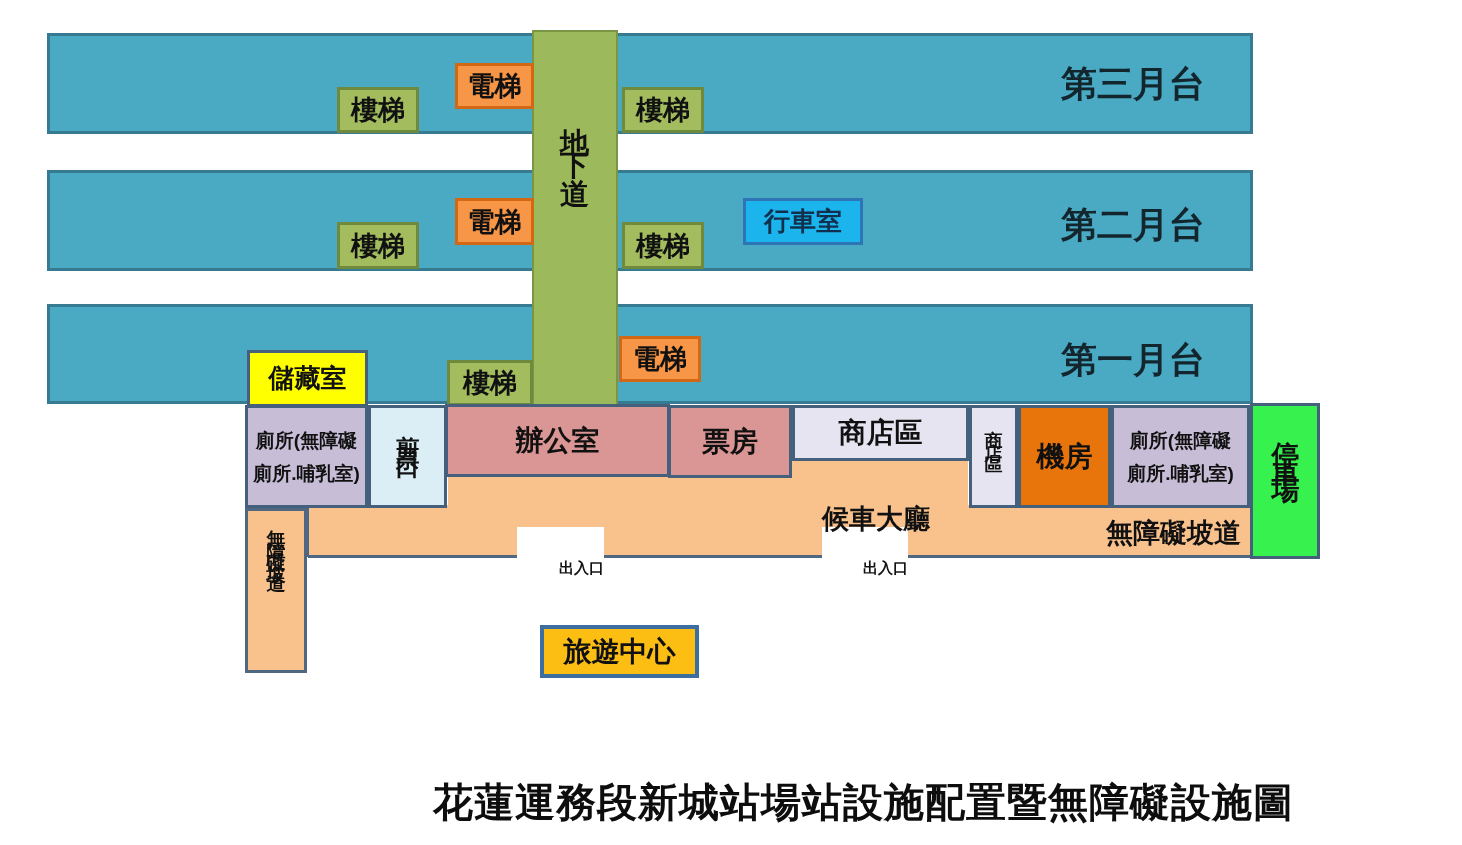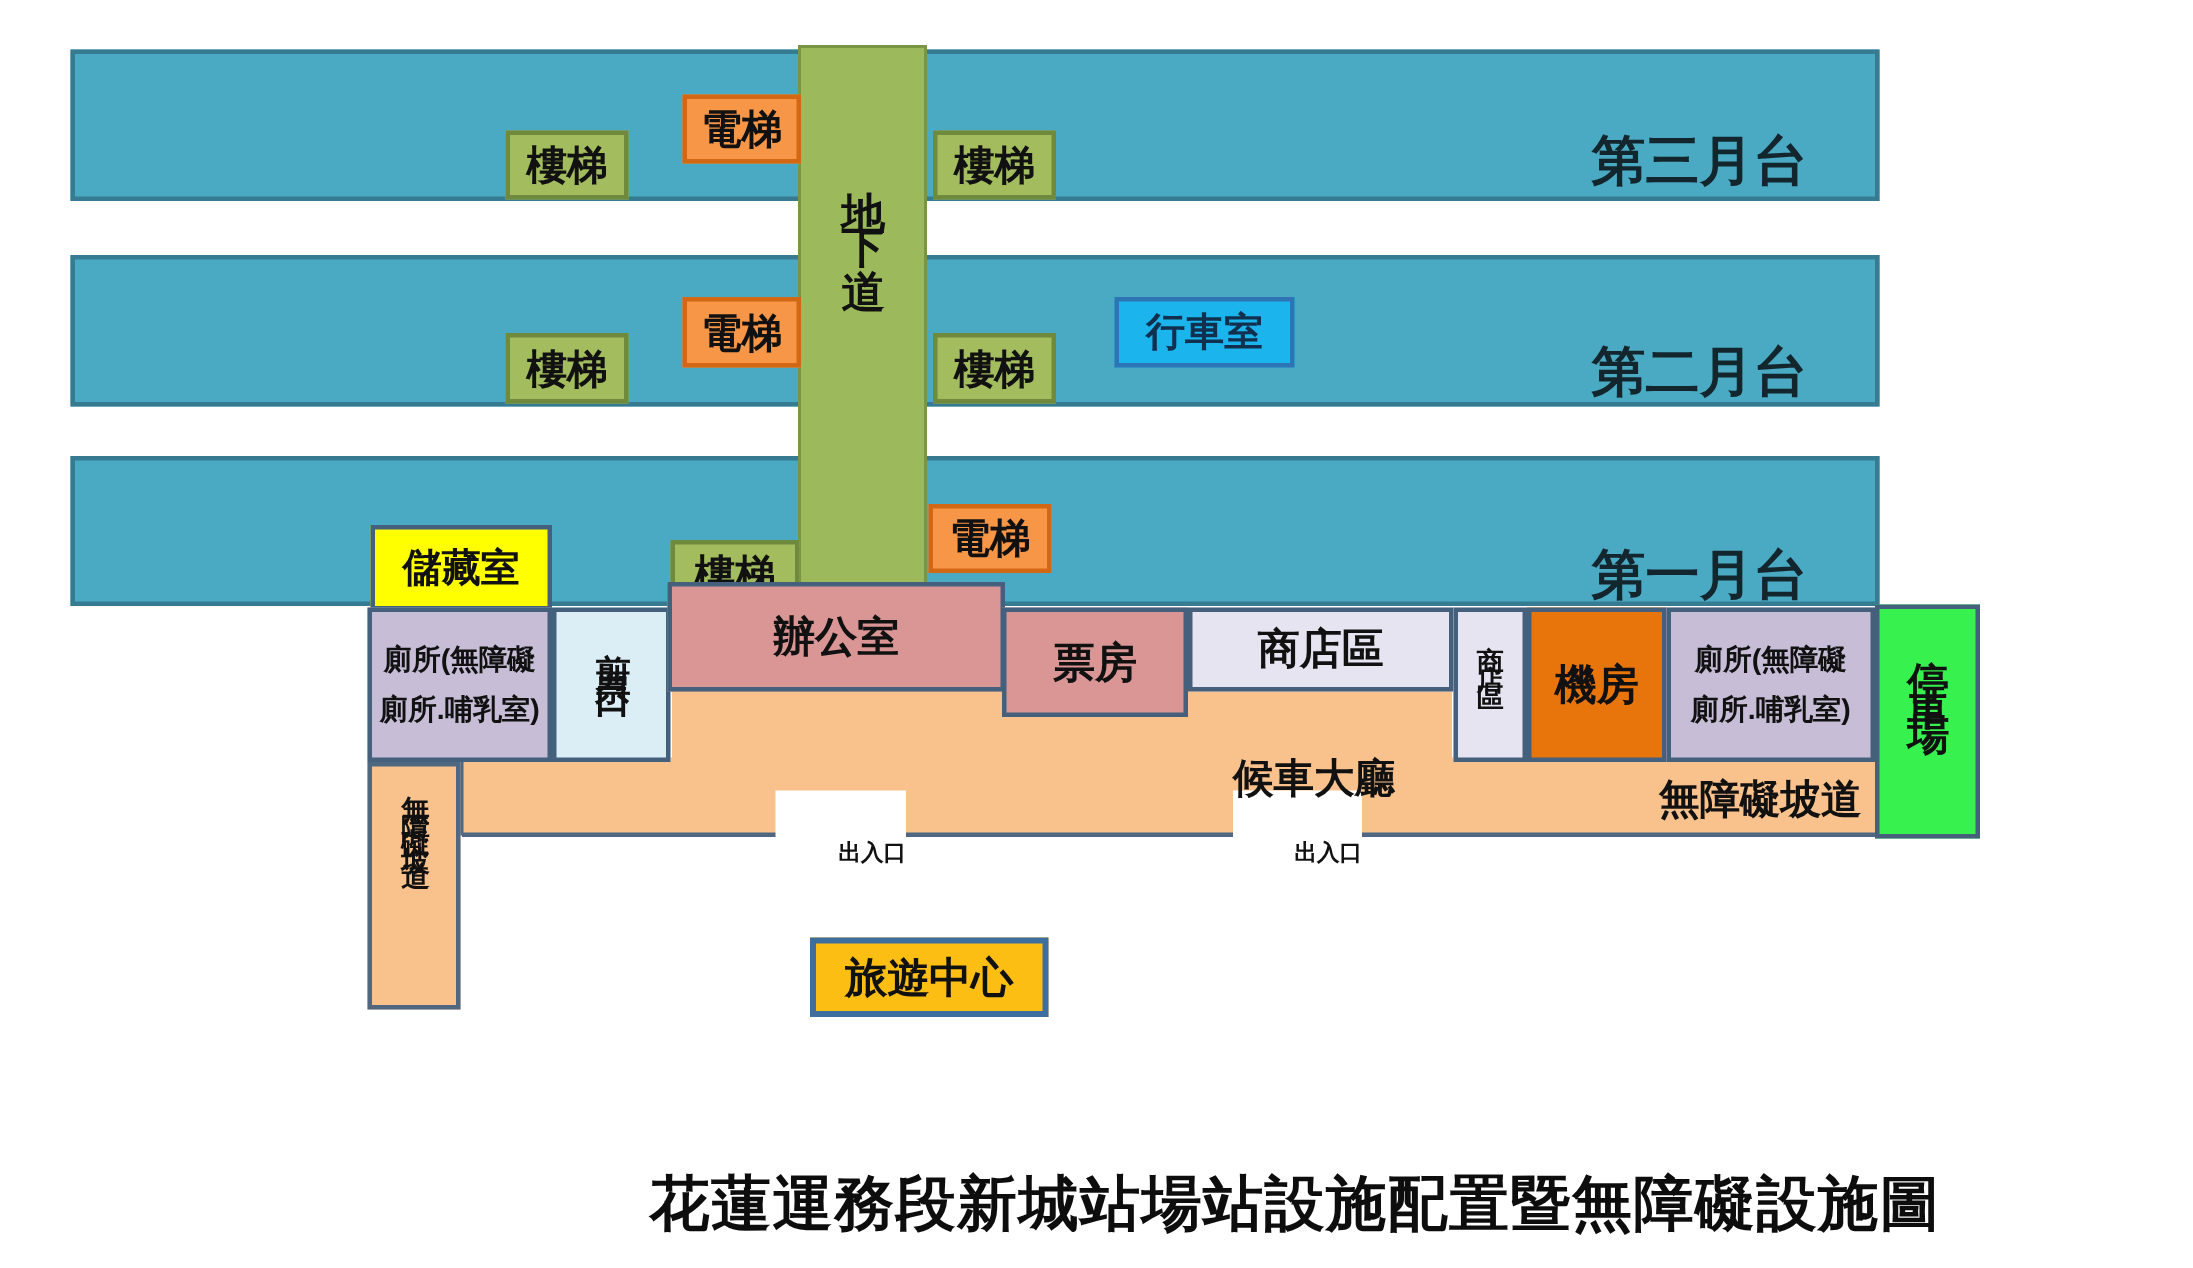--- a/index.html
+++ b/index.html
@@ -5,21 +5,21 @@
   html,body{margin:0;padding:0;background:#fff;}
   #stage{
     position:relative;width:1462px;height:845px;background:#ffffff;overflow:hidden;
     font-family:"Liberation Sans","DejaVu Sans",sans-serif;color:#111;
   }
   .abs{position:absolute;box-sizing:border-box;}
   .cc{display:flex;align-items:center;justify-content:center;text-align:center;}
   .b{font-weight:bold;}
   
   .platform{background:#4AA9C3;border:3px solid #377B93;}
-  .platform-label{font-size:36px;font-weight:bold;color:#13262e;width:220px;text-align:center;margin-top:23px;}
+  .platform-label{font-size:36px;font-weight:bold;color:#13262e;width:220px;text-align:center;}
   
   .underpass{background:#9CBA5B;border:2px solid #7A9544;display:flex;justify-content:center;align-items:flex-start;}
   .underpass .vtext{padding-top:72px;font-size:29px;letter-spacing:26px;font-weight:bold;}
   .vtext{writing-mode:vertical-rl;text-orientation:upright;}
   
   .stairs{background:#A3BD5E;border:3px solid #6F8A3C;font-size:27px;margin-top:24px;}
   .elevator{background:#F79646;border:3px solid #D26813;font-size:27px;}
   .control{background:#1CB4EC;border:3px solid #2E75B6;font-size:26px;color:#10304E;}
   .storage{background:#FFFF00;border:3px solid #44607D;font-size:26px;}
   
@@ -103,21 +103,21 @@
 
   <div class="abs cc b bbox toilet" style="left:245px;top:405px;width:123px;height:103px;">
     <div>
       <span style="display:block;">廁所(無障礙</span>
       <span style="display:block;">廁所.哺乳室)</span>
     </div>
   </div>
   <div class="abs bbox gate" style="left:368px;top:405px;width:79px;height:103px;display:flex;justify-content:center;">
     <div class="vtext">剪票口</div>
   </div>
-  <div class="abs cc b bbox office" style="left:445px;top:388px;width:225px;height:73px;">
+  <div class="abs cc b bbox office" style="left:445px;top:404px;width:225px;height:73px;">
       <span>辦公室</span>
     </div>
   <div class="abs cc b bbox office" style="left:668px;top:405px;width:124px;height:73px;">
       <span>票房</span>
     </div>
   <div class="abs cc b bbox shop" style="left:792px;top:405px;width:177px;height:56px;">
       <span>商店區</span>
     </div>
   <div class="abs bbox shopv" style="left:969px;top:405px;width:49px;height:103px;display:flex;justify-content:center;">
     <div class="vtext">商店區</div>

